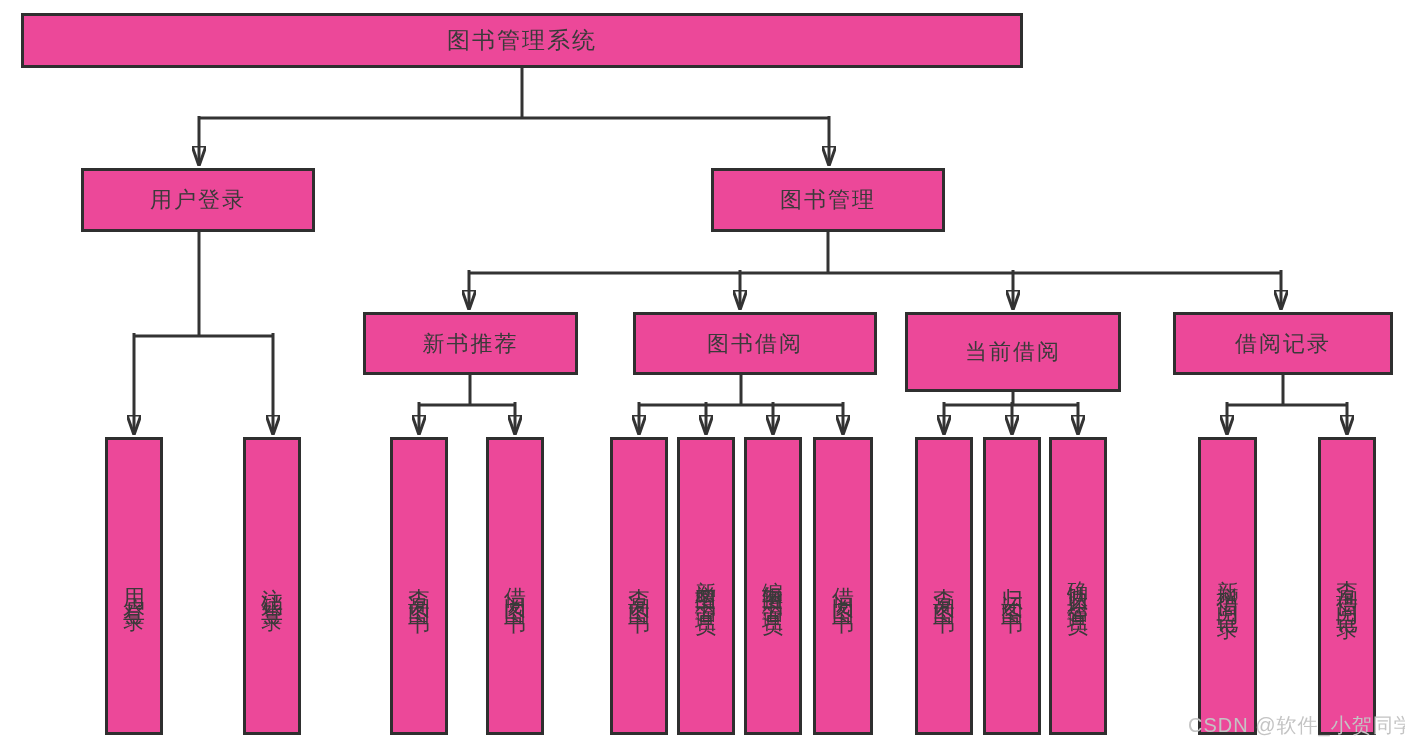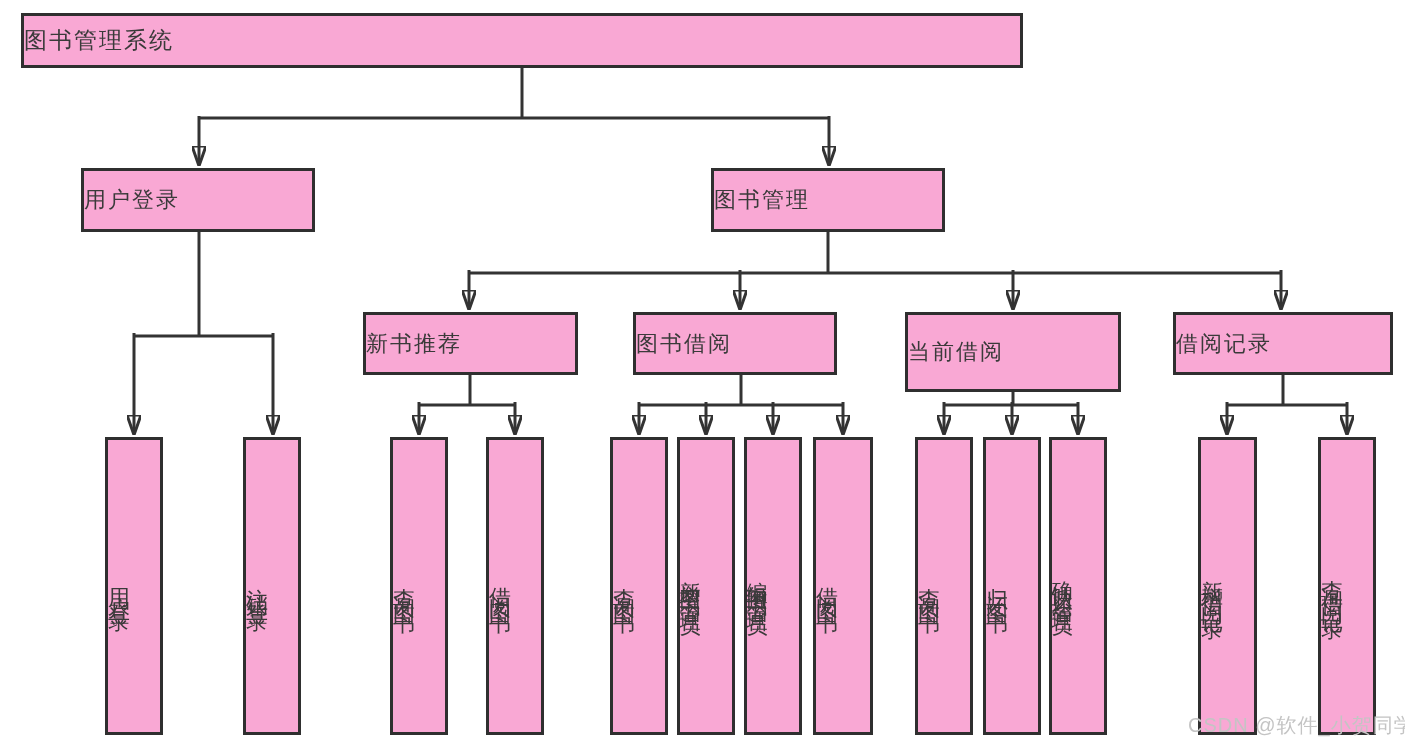--- a/index.html
+++ b/index.html
@@ -22,25 +22,26 @@
     z-index: 1;
   }
   .connectors path {
     stroke: #333333;
     stroke-width: 3;
     fill: none;
   }
   .node {
     position: absolute;
     box-sizing: border-box;
-    background: #f9a8d4;
+    background: #ec4899;
     border: 3px solid #2f2f2f;
     z-index: 2;
     display: flex;
     align-items: center;
+    justify-content: center;
     color: #3a3a3a;
   }
   .hbox span {
     font-size: 22px;
     letter-spacing: 2px;
     white-space: nowrap;
   }
   .hbox.root span {
     font-size: 23px;
   }
@@ -132,21 +133,21 @@
   <div class="node hbox" style="left:81px; top:168px; width:234px; height:64px;">
     <span>用户登录</span>
   </div>
   <div class="node hbox" style="left:711px; top:168px; width:234px; height:64px;">
     <span>图书管理</span>
   </div>
 
   <div class="node hbox" style="left:363px; top:312px; width:215px; height:63px;">
     <span>新书推荐</span>
   </div>
-  <div class="node hbox" style="left:633px; top:312px; width:204px; height:63px;font-family:Liberation Serif, serif;">
+  <div class="node hbox" style="left:633px; top:312px; width:244px; height:63px;font-family:Liberation Serif, serif;">
     <span>图书借阅</span>
   </div>
   <div class="node hbox" style="left:905px; top:312px; width:216px; height:80px;">
     <span>当前借阅</span>
   </div>
   <div class="node hbox" style="left:1173px; top:312px; width:220px; height:63px;">
     <span>借阅记录</span>
   </div>
 
   <div class="node vbox" style="left:105px;">

